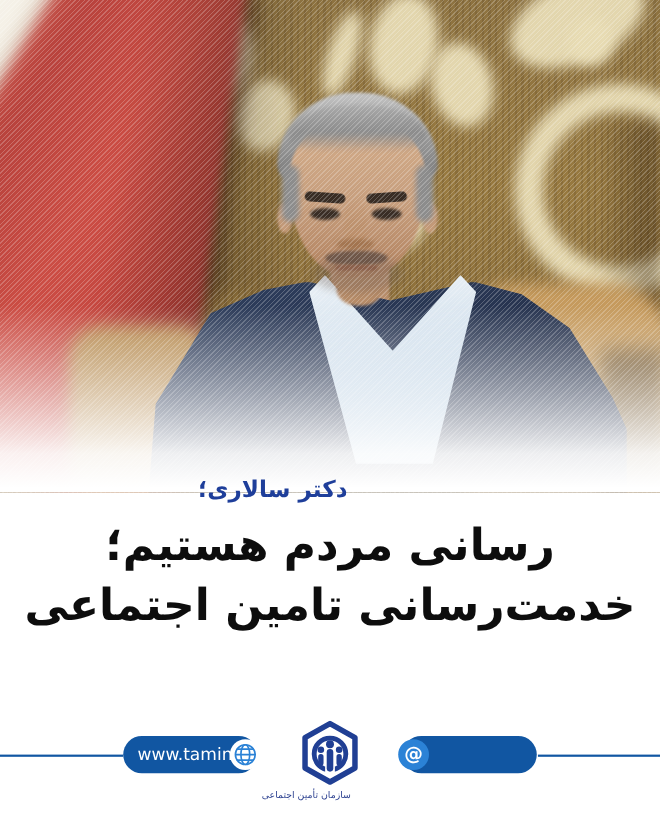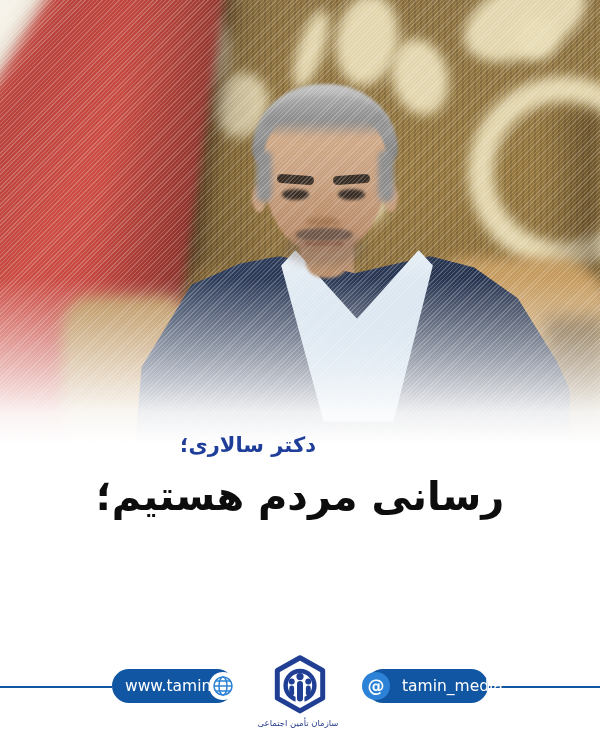--- a/index.html
+++ b/index.html
@@ -145,21 +145,21 @@
   .pill.web{left:112px;width:122px;padding-left:13px;}
   .pill.soc{left:366px;width:122px;padding-left:36px;}
   .badge{
     position:absolute;width:28px;height:28px;border-radius:50%;top:3px;
     display:flex;align-items:center;justify-content:center;
   }
   .badge.globe{right:-3px;background:#ffffff;}
   .badge.at{left:-4px;background:#2b82d6;color:#fff;font-size:17px;font-weight:bold;}
   .logo{left:272px;top:655px;width:56px;height:60px;}
   .logo-caption{
-    left:288px;top:666px;width:120px;text-align:center;direction:rtl;
+    left:288px;top:666px;width:120px;text-align:left;direction:rtl;
     color:#2a3f8f;font-size:8.5px;line-height:11px;
   }
 </style>
 </head>
 <body>
 
 <div class="photo">
   <div class="abs grain"></div>
 
   <div class="abs blob b1"></div>
@@ -204,20 +204,21 @@
   <div class="abs mouth"></div>
 
   <div class="abs stripes"></div>
   <div class="abs fade"></div>
 </div>
 
 <div class="abs kicker">دکتر سالاری؛</div>
 
 <div class="abs headline">
   <div>رسانی مردم هستیم؛</div>
+  <div>خدمت‌رسانی تامین اجتماعی</div>
 </div>
 
 <div class="abs rule rl"></div>
 <div class="abs rule rr"></div>
 
 <div class="abs pill web">
   <span>www.tamin.ir</span>
   <span class="badge globe">
     <svg viewBox="0 0 24 24" width="24" height="24">
       <g stroke="#2b82d6" stroke-width="1.5" fill="none">
@@ -226,21 +227,20 @@
         <line x1="3" y1="12" x2="21" y2="12"></line>
         <line x1="4.2" y1="7" x2="19.8" y2="7"></line>
         <line x1="4.2" y1="17" x2="19.8" y2="17"></line>
       </g>
     </svg>
   </span>
 </div>
 
 <div class="abs pill soc">
   <span class="badge at">@</span>
-  <span>tamin_media</span>
 </div>
 
 <div class="abs logo">
   <svg viewBox="0 0 100 112" width="56" height="62">
     <polygon points="50,5 91,28 91,78 50,101 9,78 9,28" fill="#ffffff" stroke="#203f94" stroke-width="9" stroke-linejoin="round"></polygon>
     <circle cx="50" cy="55" r="26" fill="none" stroke="#203f94" stroke-width="8"></circle>
     <rect x="42" y="75" width="16" height="12" fill="#ffffff"></rect>
     <circle cx="50" cy="39" r="6.5" fill="#203f94"></circle>
     <rect x="44.6" y="47" width="10.8" height="37" rx="5.4" fill="#203f94"></rect>
     <circle cx="35" cy="48" r="5.4" fill="#203f94"></circle>

